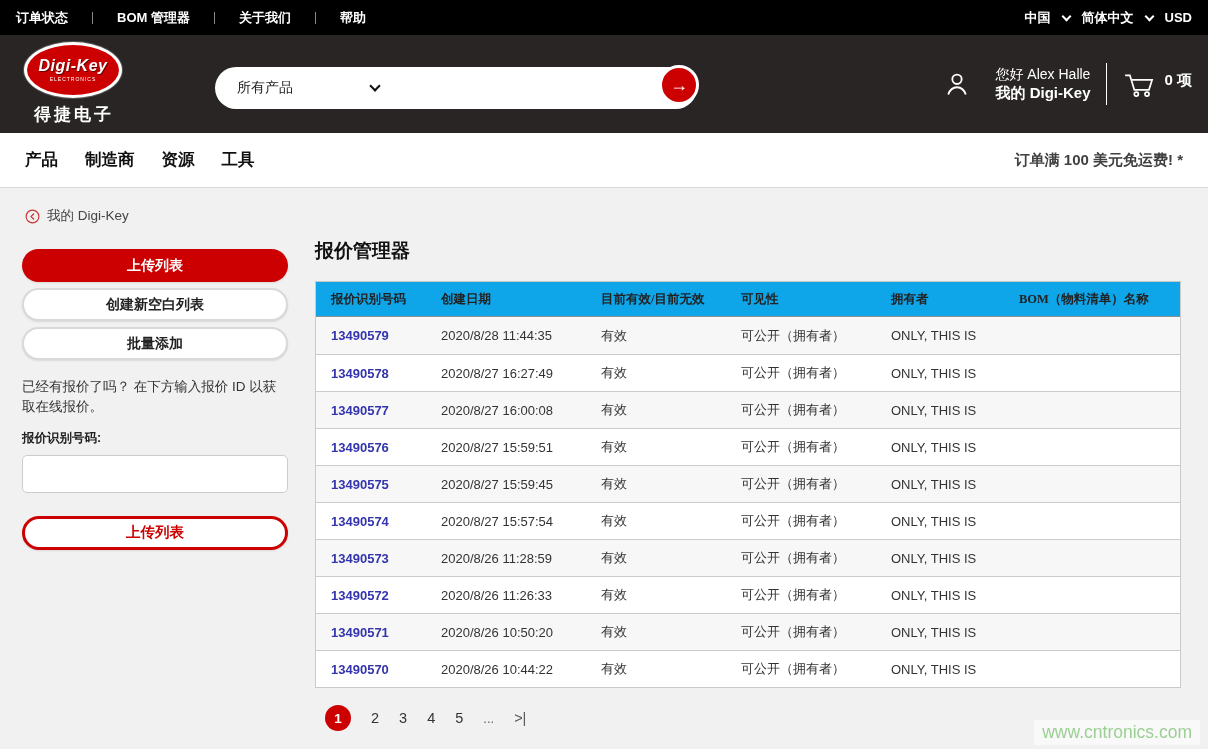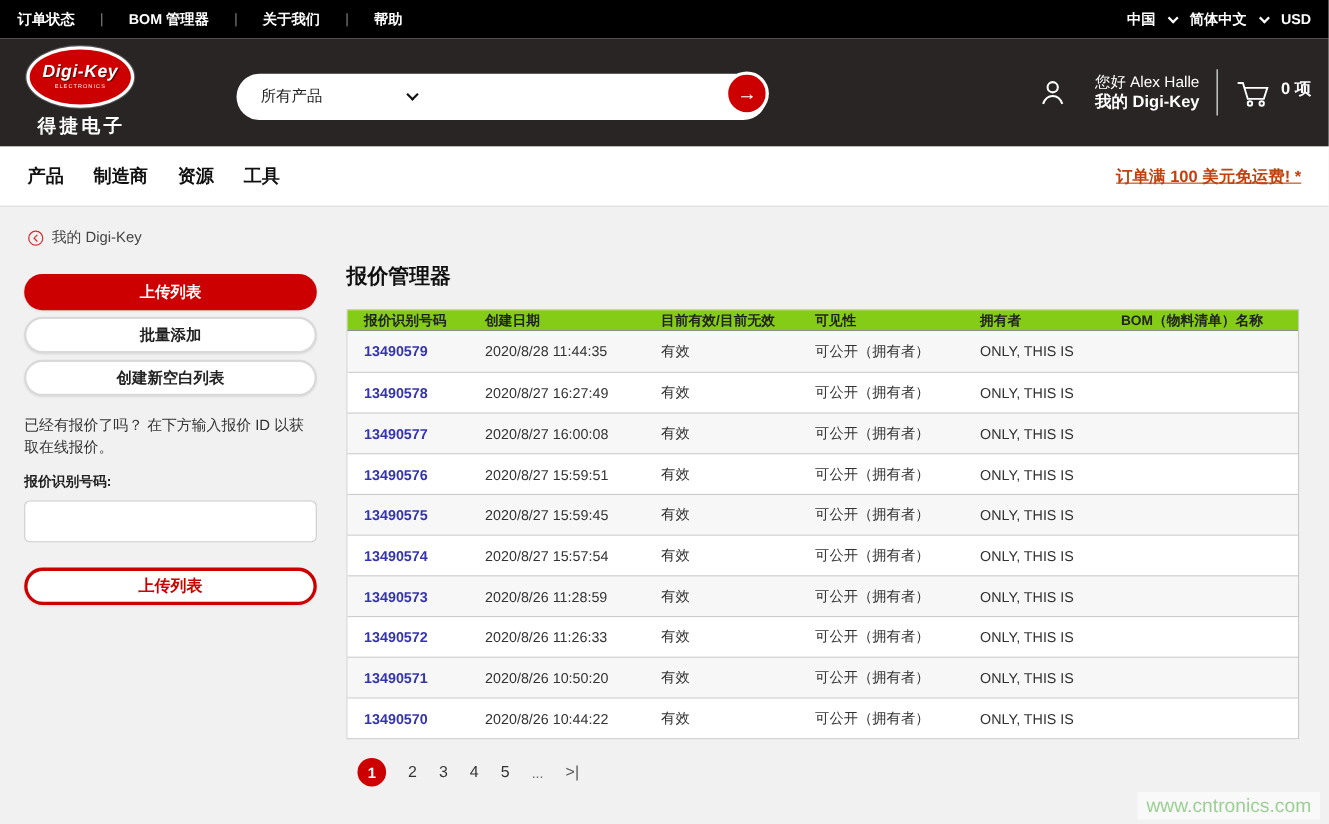--- a/index.html
+++ b/index.html
@@ -65,21 +65,21 @@
   .greet-l2 { font-size:15px; font-weight:bold; }
   .vdiv { width:1px; height:42px; background:#fff; margin:0 16px; }
   .cartbox { display:flex; align-items:flex-start; gap:9px; cursor:pointer; }
   .cart-count { color:#fff; font-size:15px; font-weight:bold; }
 
   
   .nav { height:55px; background:#fff; border-bottom:1px solid #d7d7d7;
     display:flex; align-items:center; padding:0 25px; }
   .nav-items { display:flex; gap:27px; }
   .nav-item { font-size:16.5px; font-weight:bold; color:#111; cursor:pointer; }
-  .nav-promo { margin-left:auto; font-size:15px; font-weight:bold; color:#c2410c;text-decoration:underline; }
+  .nav-promo { margin-left:auto; font-size:15px; font-weight:bold; color:#404040; }
 
   
   .content { position:relative; height:561px; background:#f1f1f1; }
 
   .breadcrumb { position:absolute; left:25px; top:19px; display:flex; align-items:center;
     gap:7px; font-size:13.5px; color:#444; cursor:pointer; }
 
   
   .sidebar { position:absolute; left:22px; top:61px; width:266px; }
   .pill-btn {
@@ -105,21 +105,21 @@
   }
 
   
   .main { position:absolute; left:315px; top:50px; width:866px; }
   .main-title { font-size:19px; font-weight:bold; color:#111; margin:0 0 17px 0; }
   .qtable { background:#fff; border:1px solid #c9c9c9; }
   .thead, .trow {
     display:grid; grid-template-columns:110px 160px 140px 150px 128px 1fr;
     align-items:center; padding-left:15px;
   }
-  .thead { height:19px; border-bottom:1px solid #8f8f8f; background:#84cc16; }
+  .thead { height:35px; border-bottom:1px solid #8f8f8f; background:#0ea5e9;font-family:Liberation Serif, serif; }
   .th { font-size:12.5px; font-weight:bold; color:#222; }
   .trow { height:37px; font-size:13px; color:#333; }
   .trow + .trow { border-top:1px solid #ccc; }
   .tbody .trow:nth-child(odd) { background:#f7f7f7; }
   .tbody .trow:nth-child(even) { background:#fff; }
   .cell-id { color:#3434ae; font-weight:bold; font-size:13px; cursor:pointer; text-decoration:none; }
 
   .pagination { margin-top:17px; display:flex; align-items:center; gap:20px;
     padding-left:14px; font-size:14.5px; color:#333; }
   .page-current {
@@ -214,22 +214,22 @@
   <div class="breadcrumb">
     <svg width="15" height="15" viewBox="0 0 16 16">
       <circle cx="8" cy="8" r="6.8" fill="none" stroke="#c33" stroke-width="1.2"></circle>
       <path d="M9.6 4.8 L6.4 8 L9.6 11.2" fill="none" stroke="#c33" stroke-width="1.2"></path>
     </svg>
     <span>我的 Digi-Key</span>
   </div>
 
   <div class="sidebar">
     <button class="pill-btn pill-red">上传列表</button>
+    <button class="pill-btn pill-white">创建新空白列表</button>
     <button class="pill-btn pill-white">批量添加</button>
-    <button class="pill-btn pill-white">创建新空白列表</button>
     <div class="sb-text">已经有报价了吗？ 在下方输入报价 ID 以获取在线报价。</div>
     <div class="sb-label">报价识别号码:</div>
     <input class="sb-input" type="text" value="" style="">
     <button class="pill-outline">上传列表</button>
   </div>
 
   <div class="main">
     <h1 class="main-title">报价管理器</h1>
 
     <div class="qtable">

